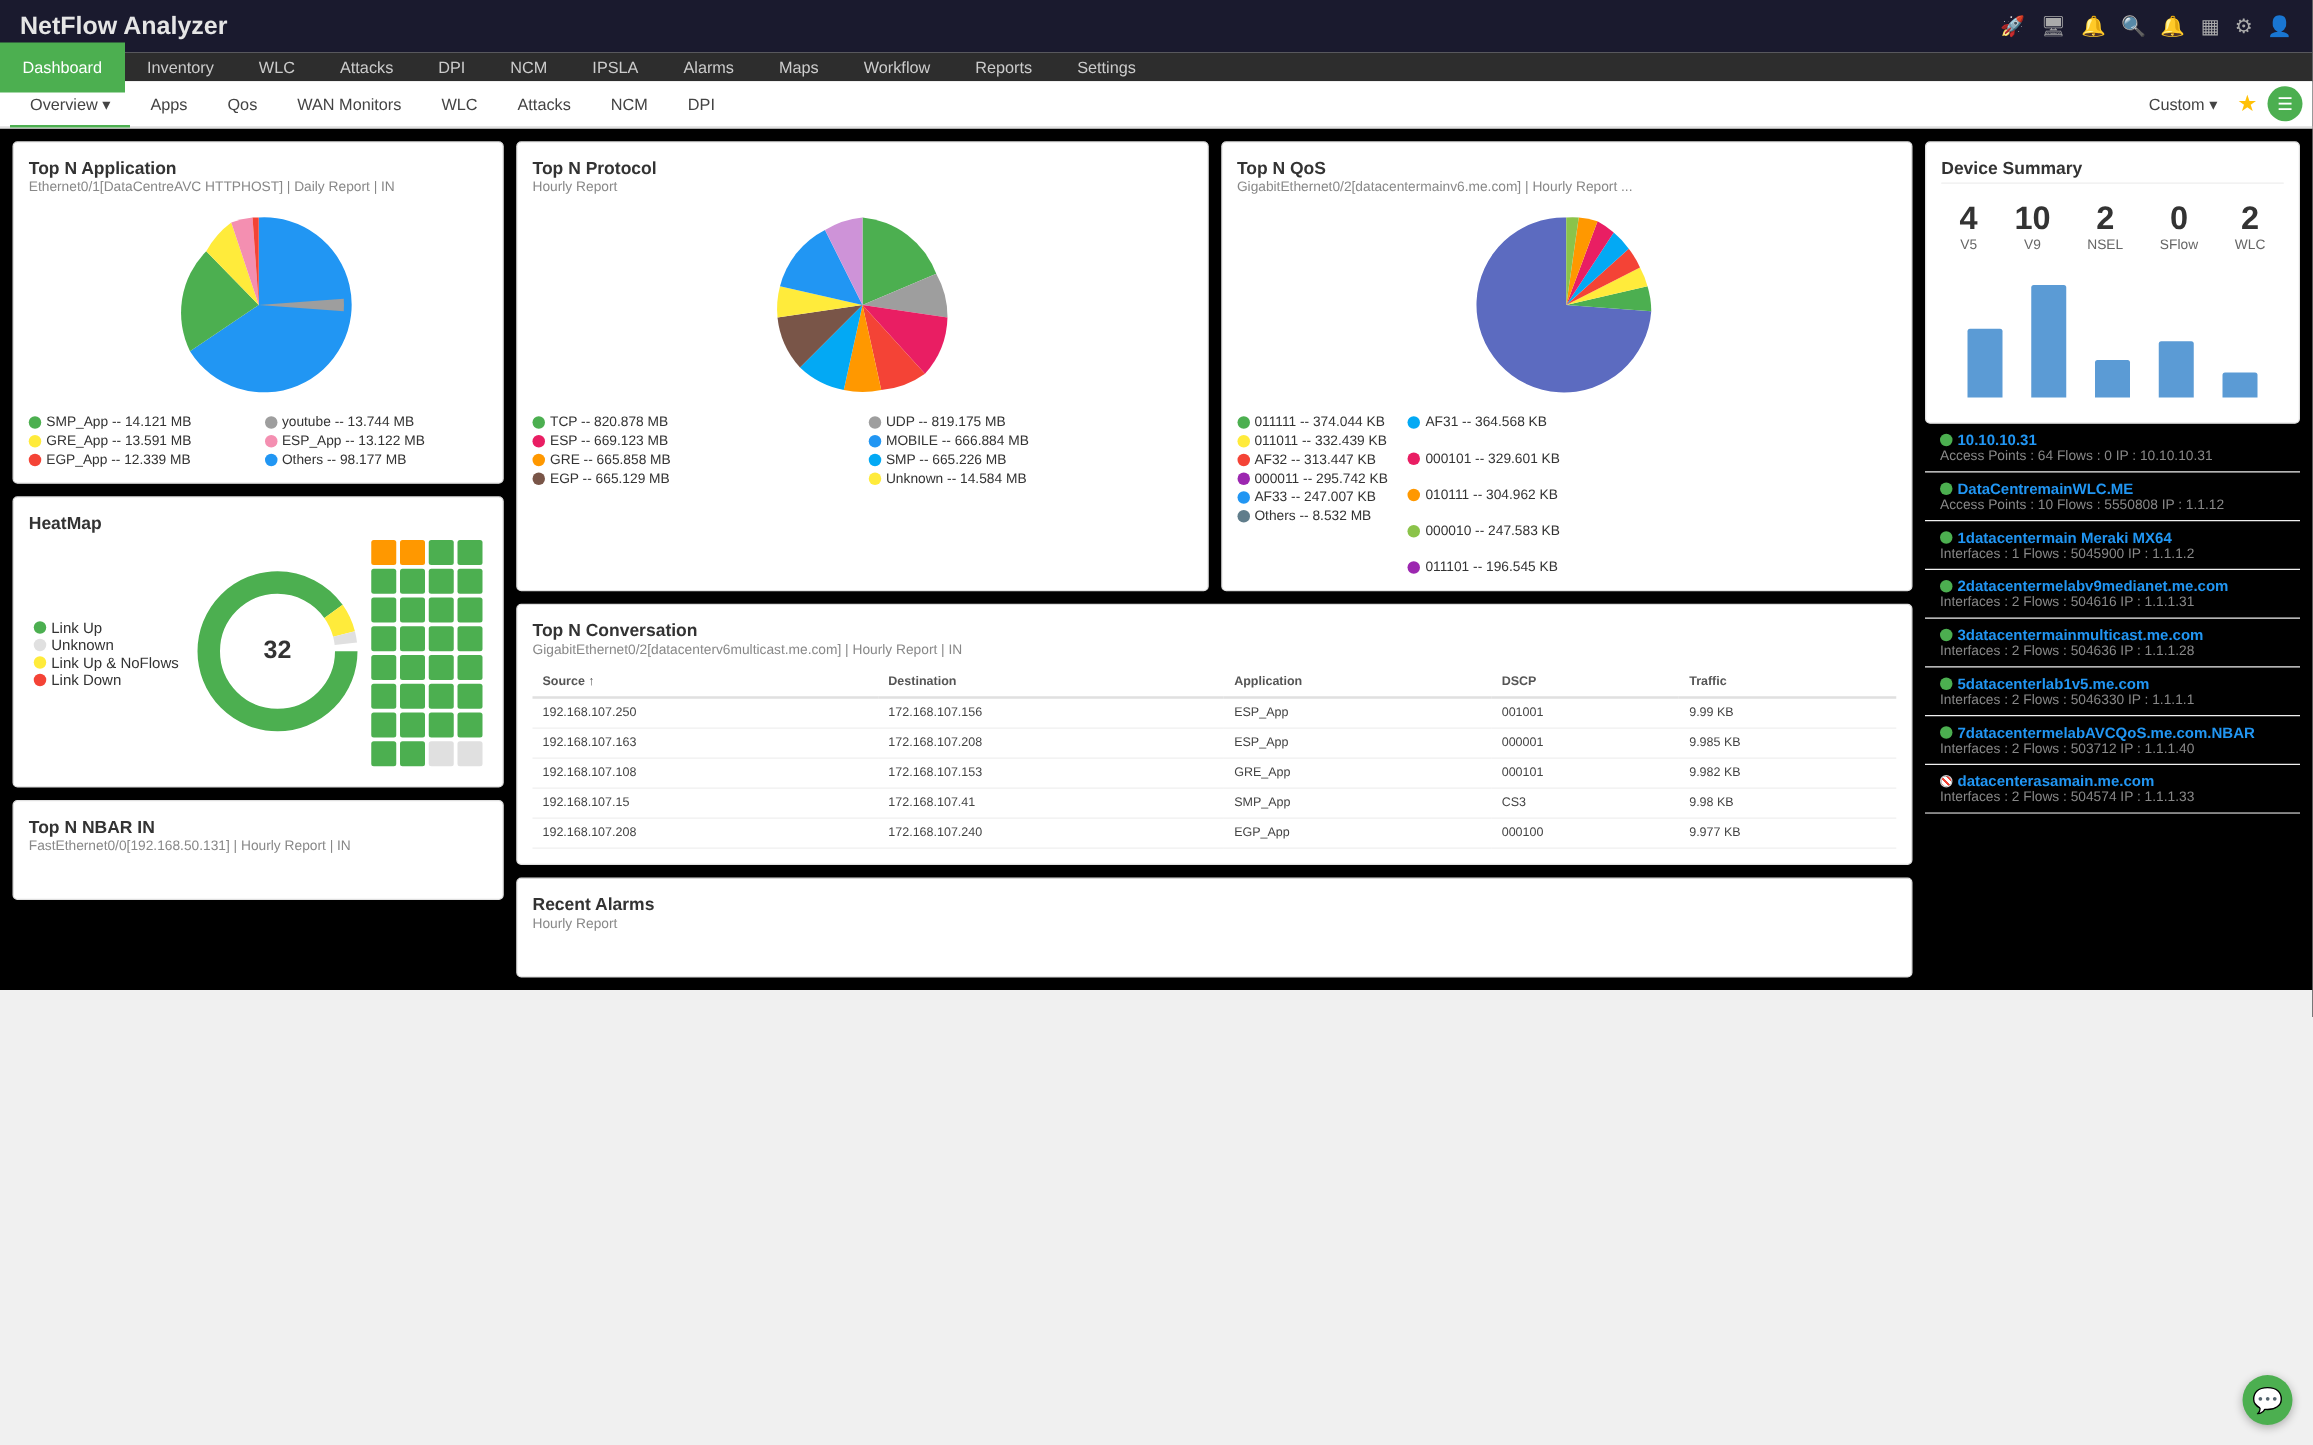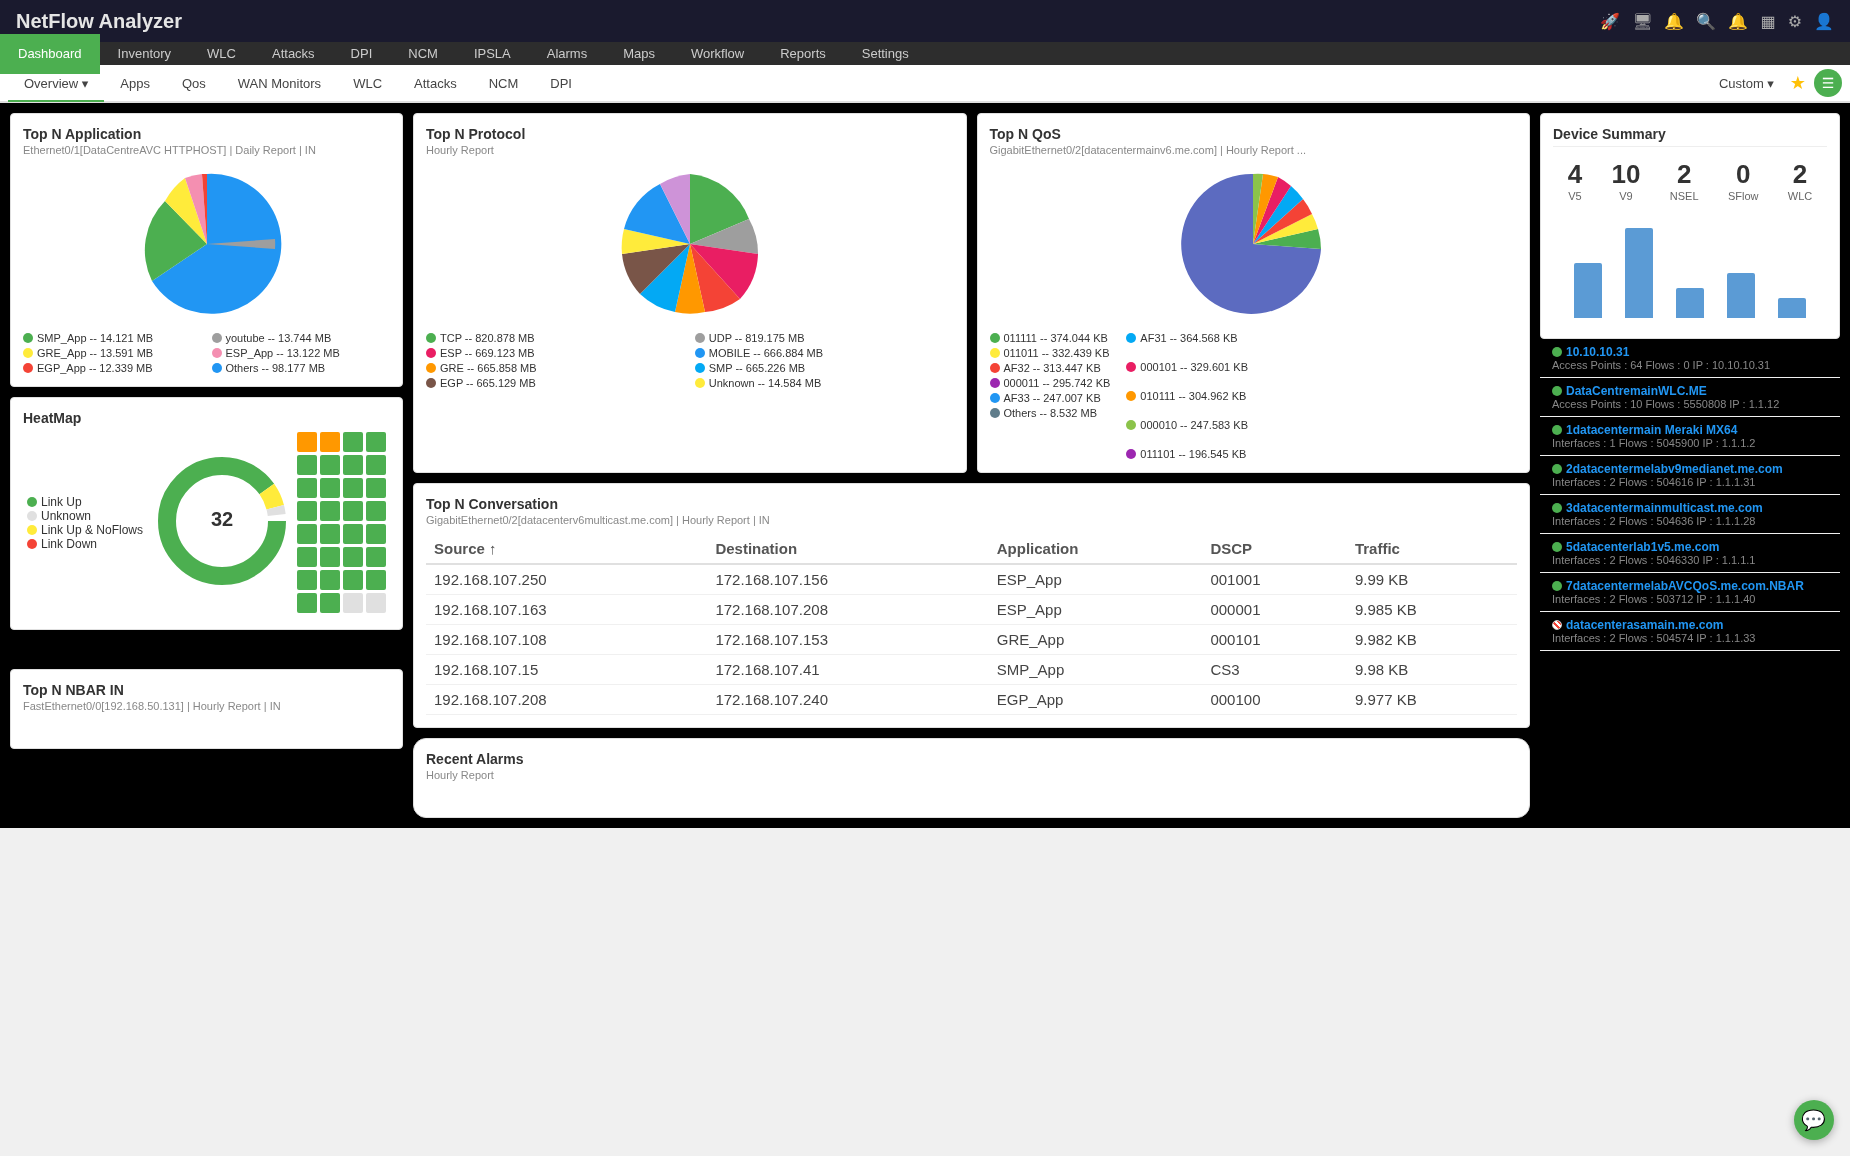--- a/index.html
+++ b/index.html
@@ -60,21 +60,21 @@
     .status-dot { width: 10px; height: 10px; border-radius: 50%; display: inline-block; flex-shrink: 0; }
 
     
     .heatmap-content { display: flex; align-items: center; gap: 10px; padding: 4px; }
     .heatmap-legend-item { display: flex; align-items: center; gap: 4px; }
     .heatmap-grid { display: grid; grid-template-columns: repeat(4, 20px); gap: 3px; }
     .heatmap-cell { width: 20px; height: 20px; border-radius: 2px; }
 
     
     .table-card { background: #fff; border: 1px solid #e0e0e0; border-radius: 4px; padding: 12px; }
-    table { width: 100%; border-collapse: collapse; font-size: 15px; }
+    table { width: 100%; border-collapse: collapse; font-size: 10px; }
     th { text-align: left; padding: 6px 8px; border-bottom: 2px solid #e0e0e0; color: #555; font-weight: bold; cursor: pointer; }
     td { padding: 6px 8px; border-bottom: 1px solid #f0f0f0; color: #444; }
 
     
     .chat-btn { position: fixed; bottom: 16px; right: 16px; background: #4caf50; color: #fff; border: none; border-radius: 50%; width: 40px; height: 40px; font-size: 20px; cursor: pointer; display: flex; align-items: center; justify-content: center; box-shadow: 0 2px 8px rgba(0,0,0,0.3); }
 
     svg text { font-family: Arial, sans-serif; }
   </style>
 </head>
 <body>
@@ -248,21 +248,21 @@
 
             <div class="heatmap-cell" style="background:#4caf50"></div>
             <div class="heatmap-cell" style="background:#4caf50"></div>
             <div class="heatmap-cell" style="background:#e0e0e0"></div>
             <div class="heatmap-cell" style="background:#e0e0e0"></div>
           </div>
         </div>
       </div>
     </div>
 
-    <div class="card" style="min-height:80px;margin-top:29px;">
+    <div class="card" style="min-height:80px;">
       <div class="card-title">Top N NBAR IN</div>
       <div class="card-subtitle">FastEthernet0/0[192.168.50.131] | Hourly Report | IN</div>
     </div>
 
   </div>
 
   <div class="center-col">
 
     <div style="display:flex; gap:10px;">
 
@@ -434,21 +434,21 @@
       <td>192.168.107.208</td>
       <td>172.168.107.240</td>
       <td>EGP_App</td>
       <td>000100</td>
       <td>9.977 KB</td>
     </tr>
           </tbody>
       </table>
     </div>
 
-    <div class="card" style="min-height:80px;border-radius:13px;">
+    <div class="card" style="min-height:80px;">
       <div class="card-title">Recent Alarms</div>
       <div class="card-subtitle">Hourly Report</div>
     </div>
 
   </div>
 
   <div class="right-col">
     <div class="device-summary-card">
       <div class="card-title" style="padding-bottom:4px; border-bottom:1px solid #eee;">Device Summary</div>
       <div class="device-stats">

